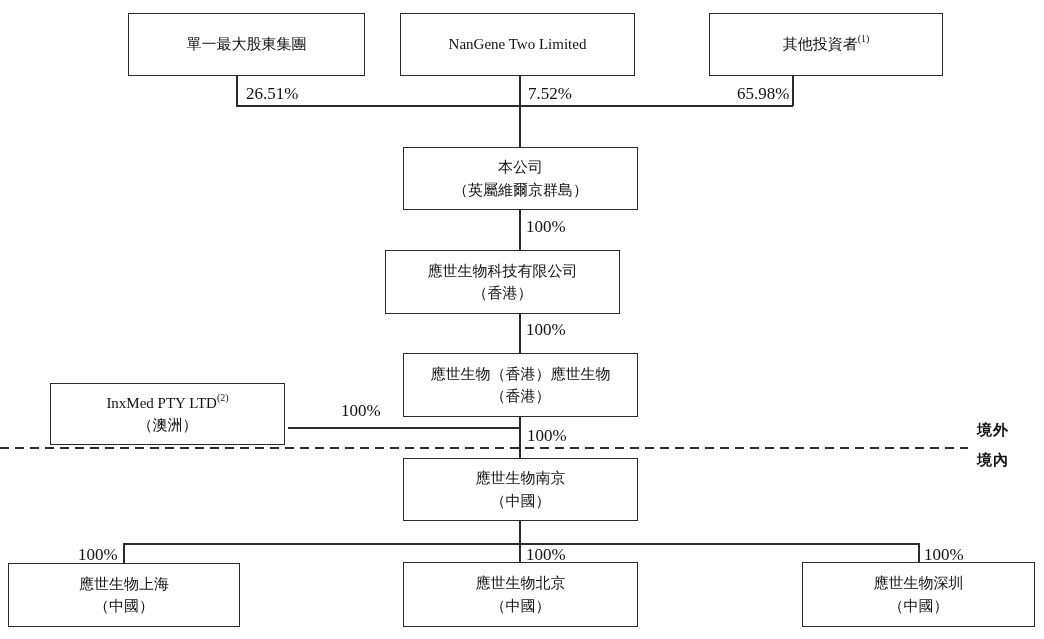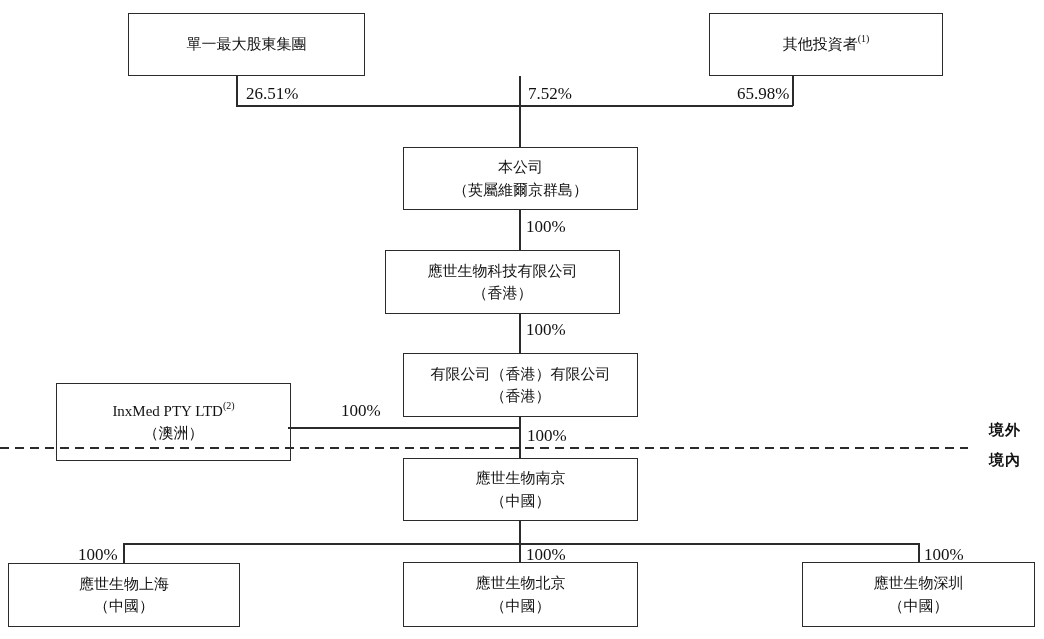--- a/index.html
+++ b/index.html
@@ -30,31 +30,34 @@
   .bline{display:block;white-space:nowrap;}
   .fn{font-size:10px;position:relative;top:-1px;vertical-align:super;line-height:0;}
   .vline,.hline{position:absolute;background:var(--line);}
   .vline{width:1.5px;}
   .hline{height:1.5px;}
   .dash{
     position:absolute;height:1.6px;
     background:repeating-linear-gradient(to right,var(--line) 0 9px,transparent 9px 15px);
   }
   .pct{position:absolute;font-size:17px;white-space:nowrap;}
-  .region{position:absolute;font-size:15px;font-weight:bold;white-space:nowrap;letter-spacing:1px;margin-left:12px;}
+  .region{position:absolute;font-size:15px;font-weight:bold;white-space:nowrap;letter-spacing:1px;}
 </style>
 </head>
 <body>
 
 <div class="canvas">
 
   <div class="box" style="left:128px;top:13px;width:237px;height:63px">
     <span class="bline">單一最大股東集團</span>
   </div>
 
+  <div class="box" style="left:400px;top:13px;width:235px;height:63px">
+    <span class="bline">NanGene Two Limited</span>
+  </div>
 
   <div class="box" style="left:709px;top:13px;width:234px;height:63px">
     <span class="bline"><span>其他投資者</span><sup class="fn">(1)</sup></span>
   </div>
 
   <div class="vline" style="left:236px;top:76px;height:30px"></div>
   <div class="vline" style="left:519px;top:76px;height:30px"></div>
   <div class="vline" style="left:792px;top:76px;height:30px"></div>
   <div class="hline" style="left:236px;top:105px;width:557px"></div>
 
@@ -74,25 +77,25 @@
 
   <div class="box" style="left:385px;top:250px;width:235px;height:64px">
     <span class="bline">應世生物科技有限公司</span>
     <span class="bline">（香港）</span>
   </div>
 
   <div class="vline" style="left:519px;top:314px;height:39px"></div>
   <div class="pct" style="left:526px;top:320px">100%</div>
 
   <div class="box" style="left:403px;top:353px;width:235px;height:64px">
-    <span class="bline">有限公司（香港）有限公司</span>
+    <span class="bline">應世生物（香港）應世生物</span>
     <span class="bline">（香港）</span>
   </div>
 
-  <div class="box" style="left:56px;top:383px;width:235px;height:78px">
+  <div class="box" style="left:50px;top:383px;width:235px;height:62px">
     <span class="bline"><span>InxMed PTY LTD</span><sup class="fn">(2)</sup></span>
     <span class="bline">（澳洲）</span>
   </div>
   <div class="hline" style="left:288px;top:427px;width:231px"></div>
   <div class="pct" style="left:341px;top:401px">100%</div>
 
   <div class="vline" style="left:519px;top:417px;height:41px"></div>
   <div class="pct" style="left:527px;top:426px">100%</div>
 
   <div class="dash" style="left:0;top:447px;width:968px"></div>

